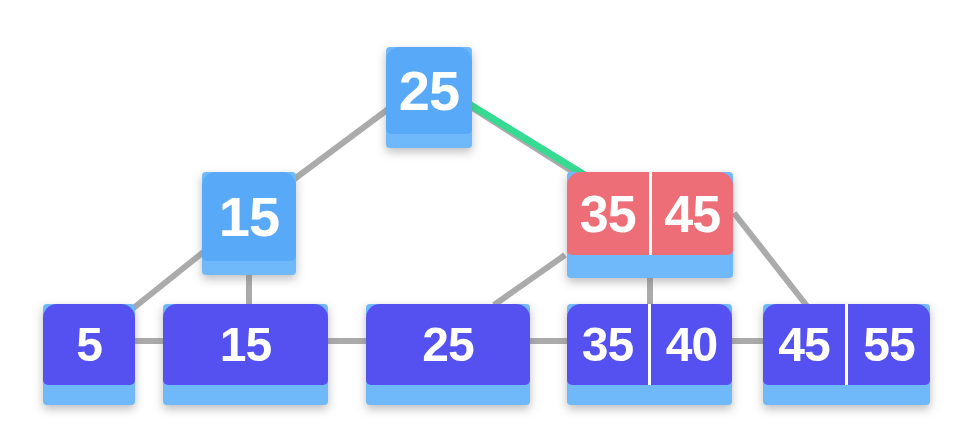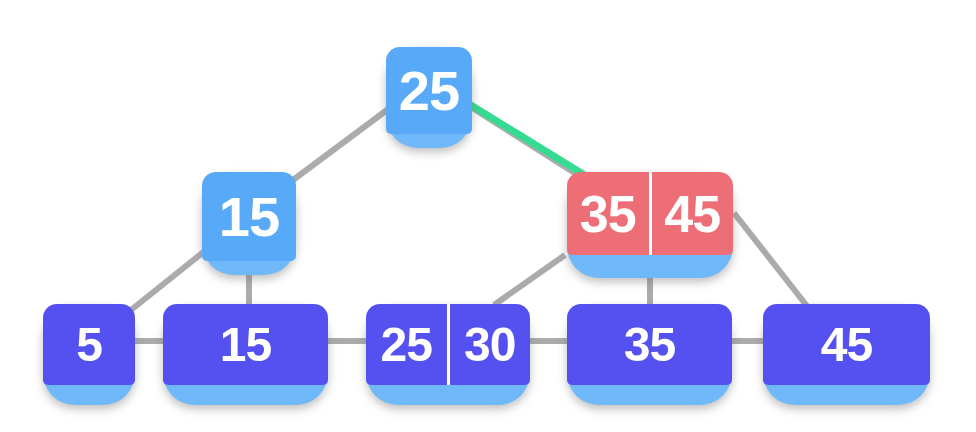--- a/index.html
+++ b/index.html
@@ -28,21 +28,21 @@
   }
   .edge-highlight {
     stroke: var(--highlight-edge, #35db90);
     stroke-width: 7;
     stroke-linecap: round;
     fill: none;
   }
   .node {
     position: absolute;
     z-index: 2;
-    border-radius: 32px;
+    border-radius: 4px;
     background: var(--node-lip, #6fb9fa);
     box-shadow: 0 4px 10px rgba(110, 110, 110, 0.45);
   }
   .node-body {
     display: flex;
     align-items: stretch;
     width: 100%;
     border-radius: 14px 14px 5px 5px;
     color: var(--node-text, #ffffff);
     font-weight: bold;
@@ -120,29 +120,30 @@
 
   <div class="node leaf" style="left:163px; top:304px; width:165px; height:101px">
     <div class="node-body">
       <span class="cell">15</span>
     </div>
   </div>
 
   <div class="node leaf" style="left:366px; top:304px; width:164px; height:101px">
     <div class="node-body">
       <span class="cell">25</span>
-      <span class="cell">30</span>
     </div>
   </div>
 
   <div class="node leaf" style="left:567px; top:304px; width:165px; height:101px">
     <div class="node-body">
       <span class="cell">35</span>
+      <span class="cell">40</span>
     </div>
   </div>
 
   <div class="node leaf" style="left:763px; top:304px; width:167px; height:101px">
     <div class="node-body">
       <span class="cell">45</span>
+      <span class="cell">55</span>
     </div>
   </div>
 
 </div>
 
 </body></html>

